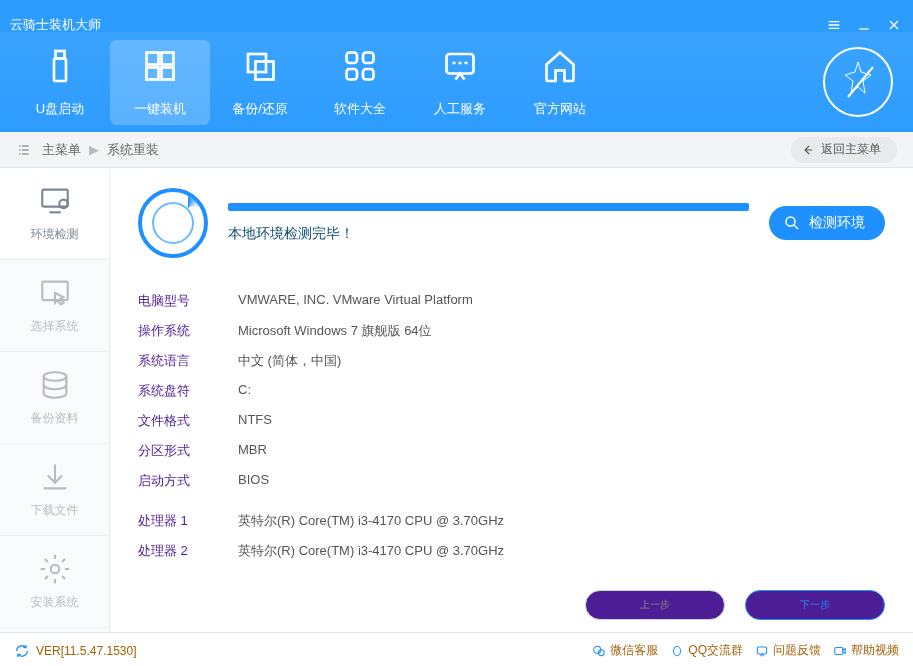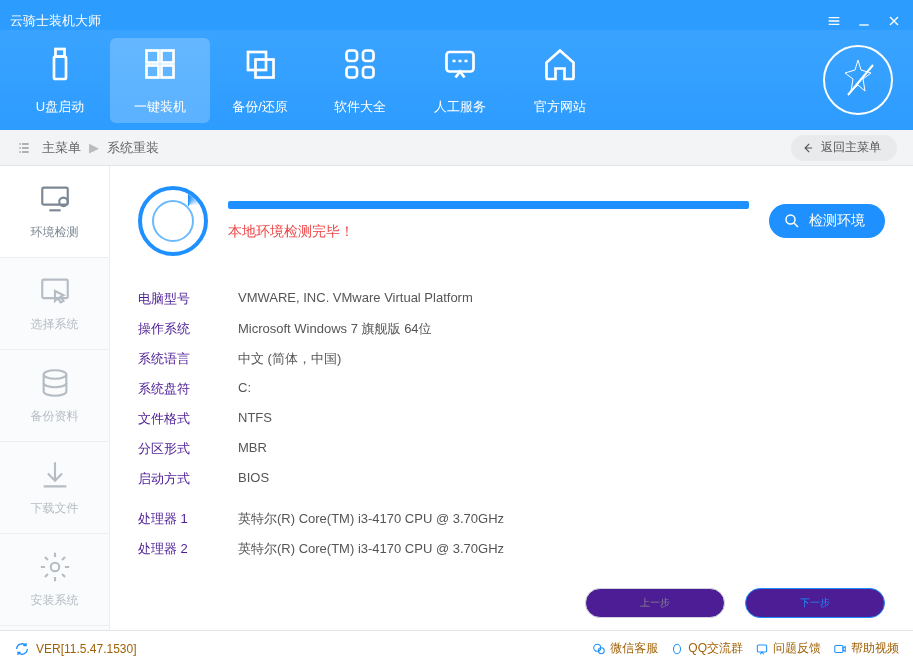--- a/index.html
+++ b/index.html
@@ -1,19 +1,19 @@
 <!DOCTYPE html>
 <html><head>
 <meta charset="utf-8">
 <style>
 * { margin:0; padding:0; box-sizing:border-box; font-family:"Microsoft YaHei","微软雅黑",Arial,sans-serif; }
 body { width:913px; height:666px; background:#fff; overflow:hidden; }
 
 
-.titlebar { height:30px; background:linear-gradient(#2d9cff,#2d9cff); display:flex; align-items:flex-end; justify-content:space-between; padding:0 10px; color:#fff; font-size:13px;gap:28px; }
+.titlebar { height:30px; background:linear-gradient(#2d9cff,#2d9cff); display:flex; align-items:flex-start; justify-content:space-between; padding:16px 10px; color:#fff; font-size:13px;gap:28px; }
 .titlebar-right { display:flex; gap:12px; }
 .titlebar-btn { width:18px; height:18px; display:flex; align-items:center; justify-content:center; cursor:pointer; }
 .titlebar-btn svg { width:16px; height:16px; stroke:#fff; stroke-width:2; fill:none; }
 
 
 .topnav { height:100px; background:linear-gradient(#3aa3ff,#2d9cff); display:flex; align-items:center; padding:0 20px 0 10px; }
 .nav-items { display:flex; gap:0; }
 .nav-item { width:100px; height:85px; display:flex; flex-direction:column; align-items:center; justify-content:center; gap:14px; color:#fff; font-size:13px; cursor:pointer; border-radius:6px; }
 .nav-item.active { background:rgba(255,255,255,0.22); }
 .nav-item .nav-icon { width:40px; height:40px; display:flex; align-items:center; justify-content:center; }
@@ -40,21 +40,21 @@
 .side-item.active { color:#7b8793; background:#fff; }
 .side-item svg { width:34px; height:34px; stroke:currentColor; fill:none; stroke-width:1.5; }
 
 .content { flex:1; padding:20px 28px 0; position:relative; display:flex; flex-direction:column; }
 .detect-row { display:flex; align-items:center; gap:20px; margin-bottom:28px; }
 .radar { width:70px; height:70px; border-radius:50%; border:4px solid #1e90ff; position:relative; overflow:hidden; flex-shrink:0; }
 .radar::before { content:""; position:absolute; inset:10px; border:2px solid #6bbaff; border-radius:50%; }
 .radar::after { content:""; position:absolute; top:0; left:50%; width:50%; height:50%; background:conic-gradient(from 0deg,#1e90ff,transparent 90deg); transform-origin:0 100%; border-radius:0 100% 0 0; }
 .detect-mid { flex:1; }
 .detect-bar { height:8px; background:#1e90ff; width:100%; margin-bottom:14px; border-radius:2px; }
-.detect-text { font-size:14px; color:#ef4444; }
+.detect-text { font-size:14px; color:#0c4a6e; }
 .detect-btn { background:#1e90ff; color:#fff; border:none; height:34px; padding:0 20px 0 14px; border-radius:17px; display:flex; align-items:center; gap:8px; font-size:14px; cursor:pointer; }
 .detect-btn svg { width:18px; height:18px; stroke:#fff; fill:none; stroke-width:2; }
 
 .info-list { flex:1; overflow:hidden; }
 .info-row { display:flex; padding:6px 0; font-size:13px; color:#444; }
 .info-label { width:100px; color:#4c1d95; }
 .info-value { color:#555; }
 
 .step-buttons { position:absolute; bottom:12px; right:28px; display:flex; gap:20px; }
 .step-btn { width:140px; height:30px; border:1px solid #cfd6de; background:#4c1d95; border-radius:15px; font-size:10px; color:#888; display:flex; align-items:center; justify-content:center; cursor:pointer; }

